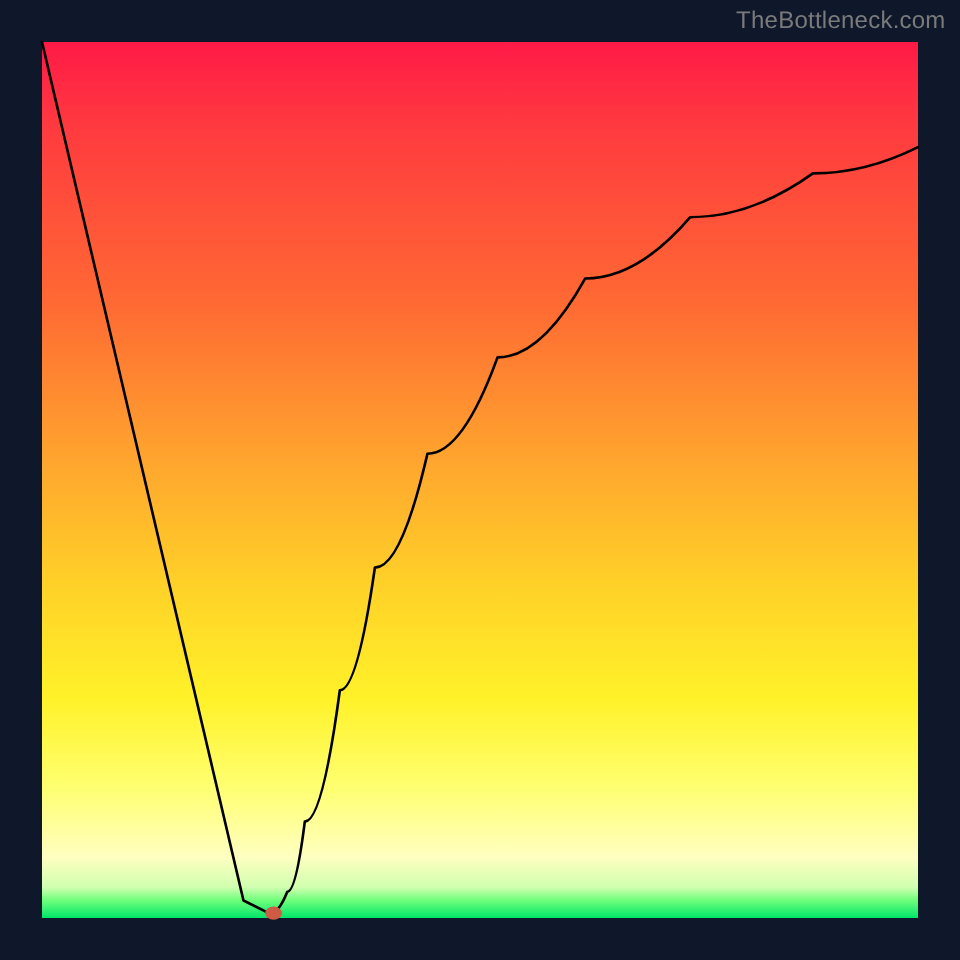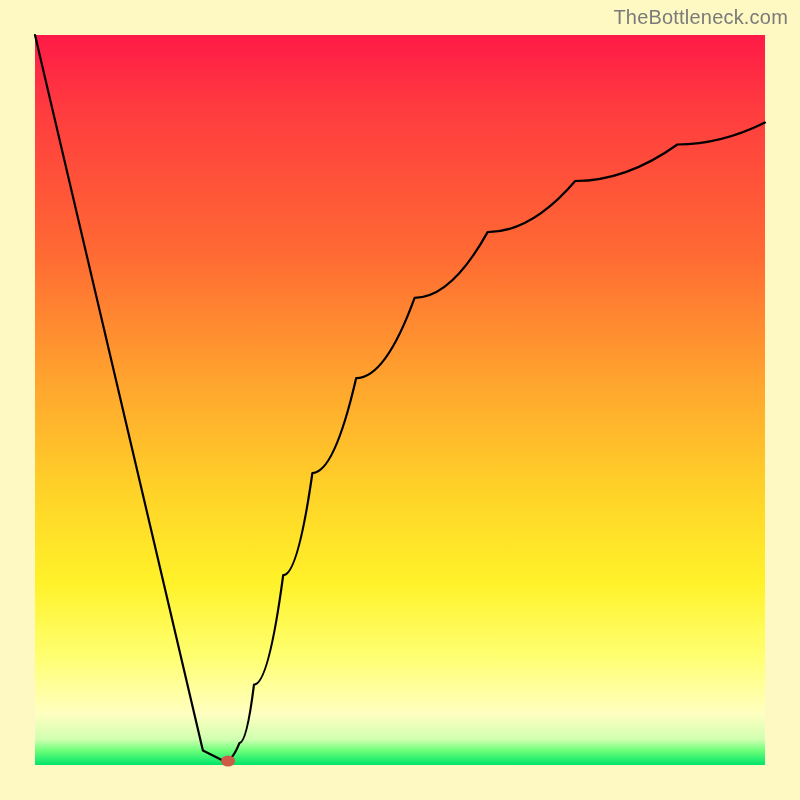--- a/index.html
+++ b/index.html
@@ -10,21 +10,21 @@
     background: #000;
     overflow: hidden;
     font-family: Arial, Helvetica, sans-serif;
   }
   .frame {
     position: absolute;
     left: 0;
     top: 0;
     width: 800px;
     height: 800px;
-    background: #fef9c3;
+    background: #0f172a;
   }
   .plot {
     position: absolute;
     left: 35px;
     top: 35px;
     width: 730px;
     height: 730px;
     
     background: linear-gradient(
       to bottom,

